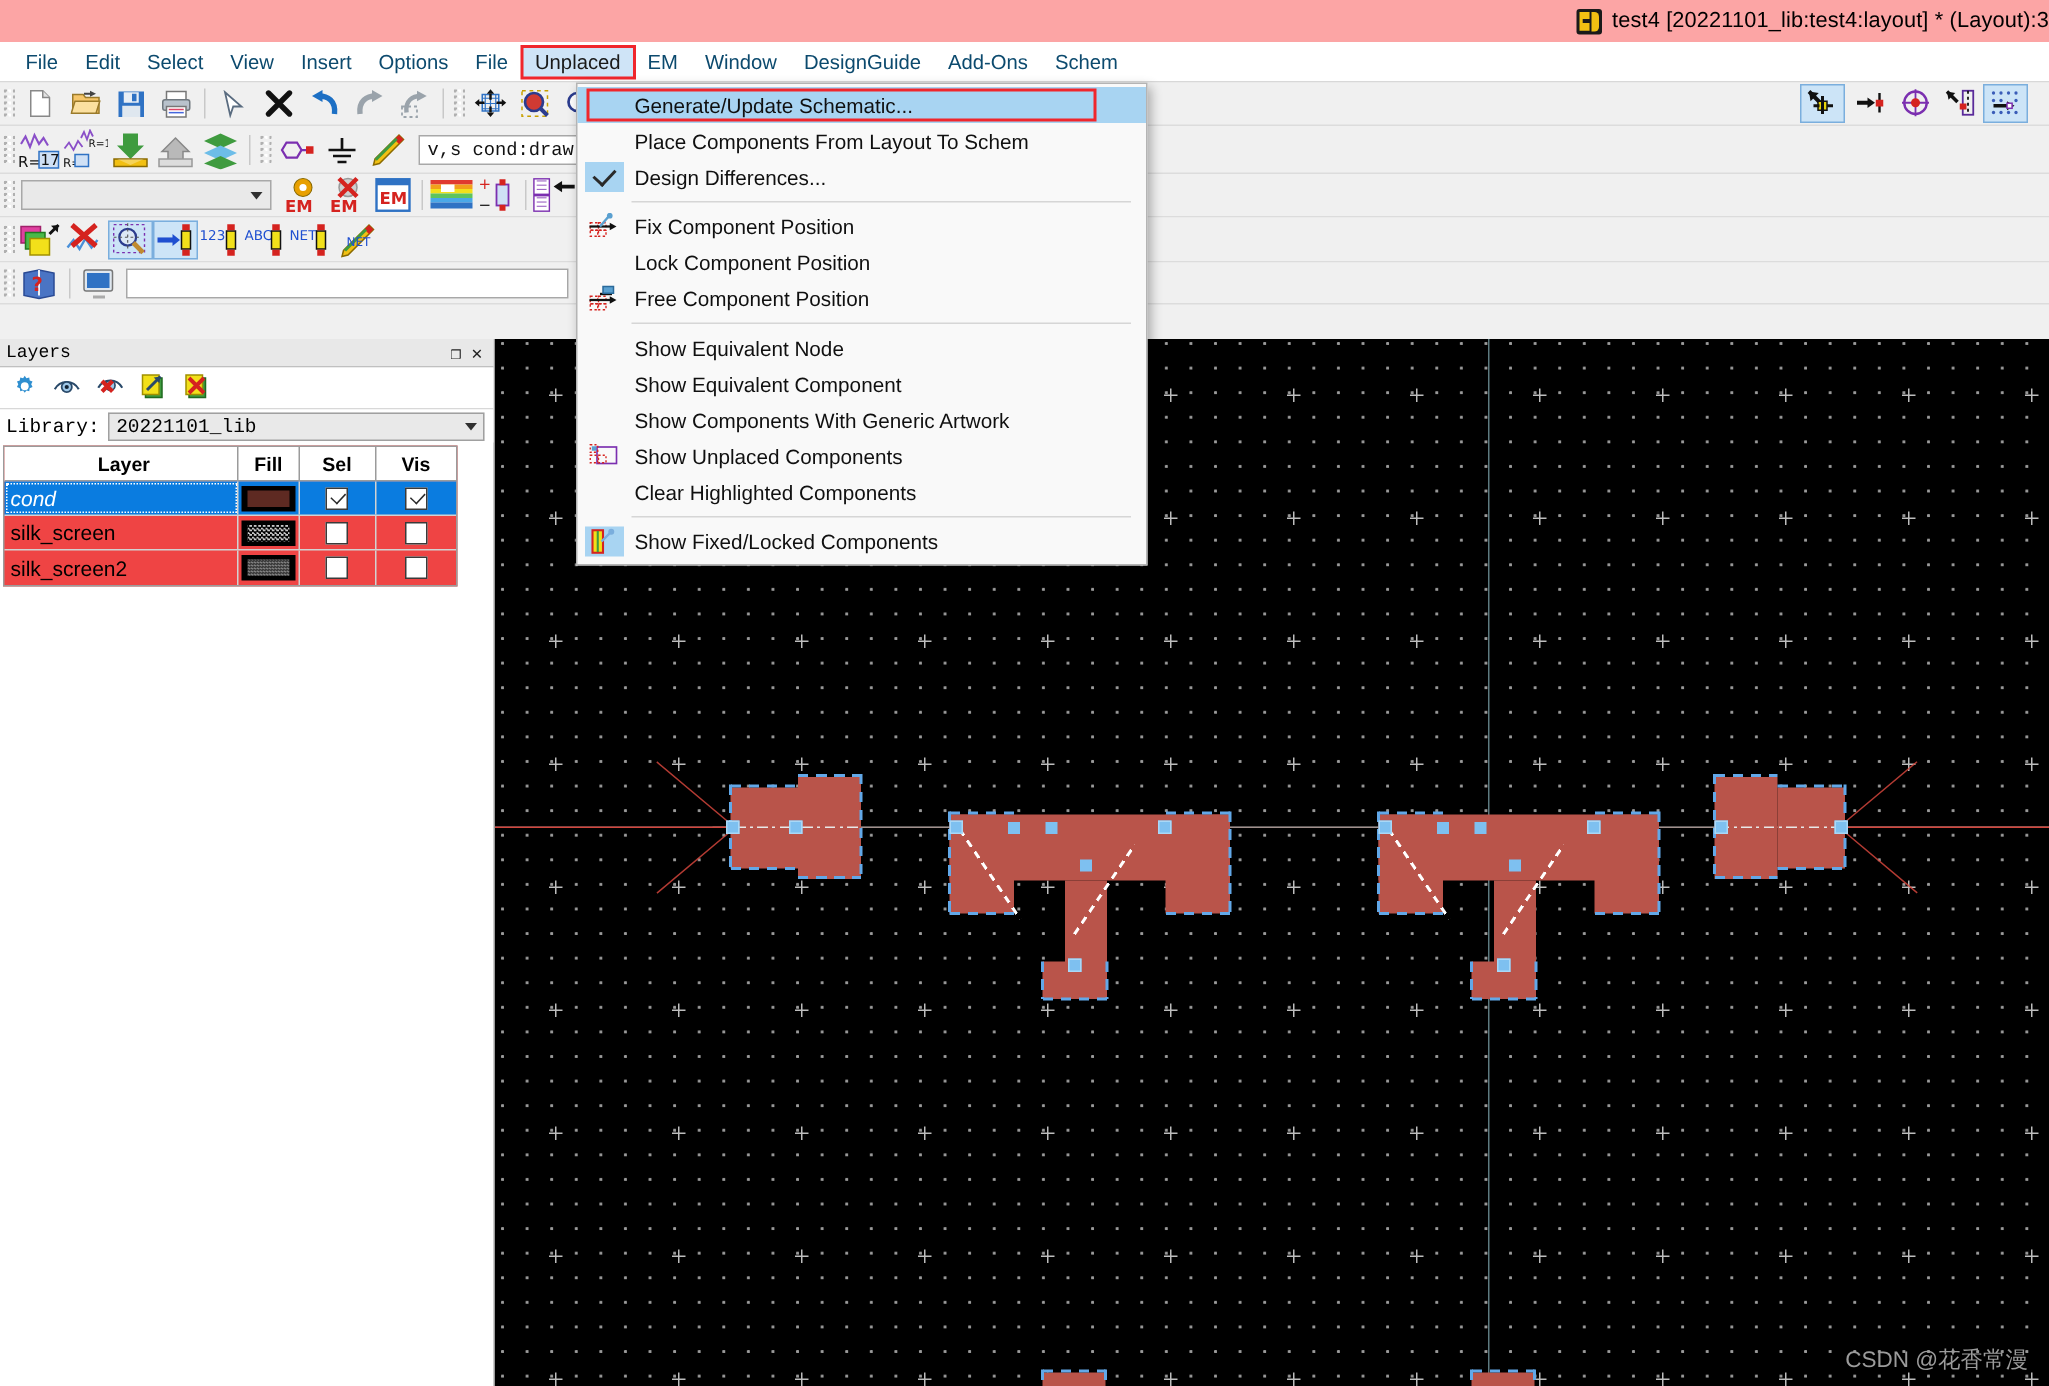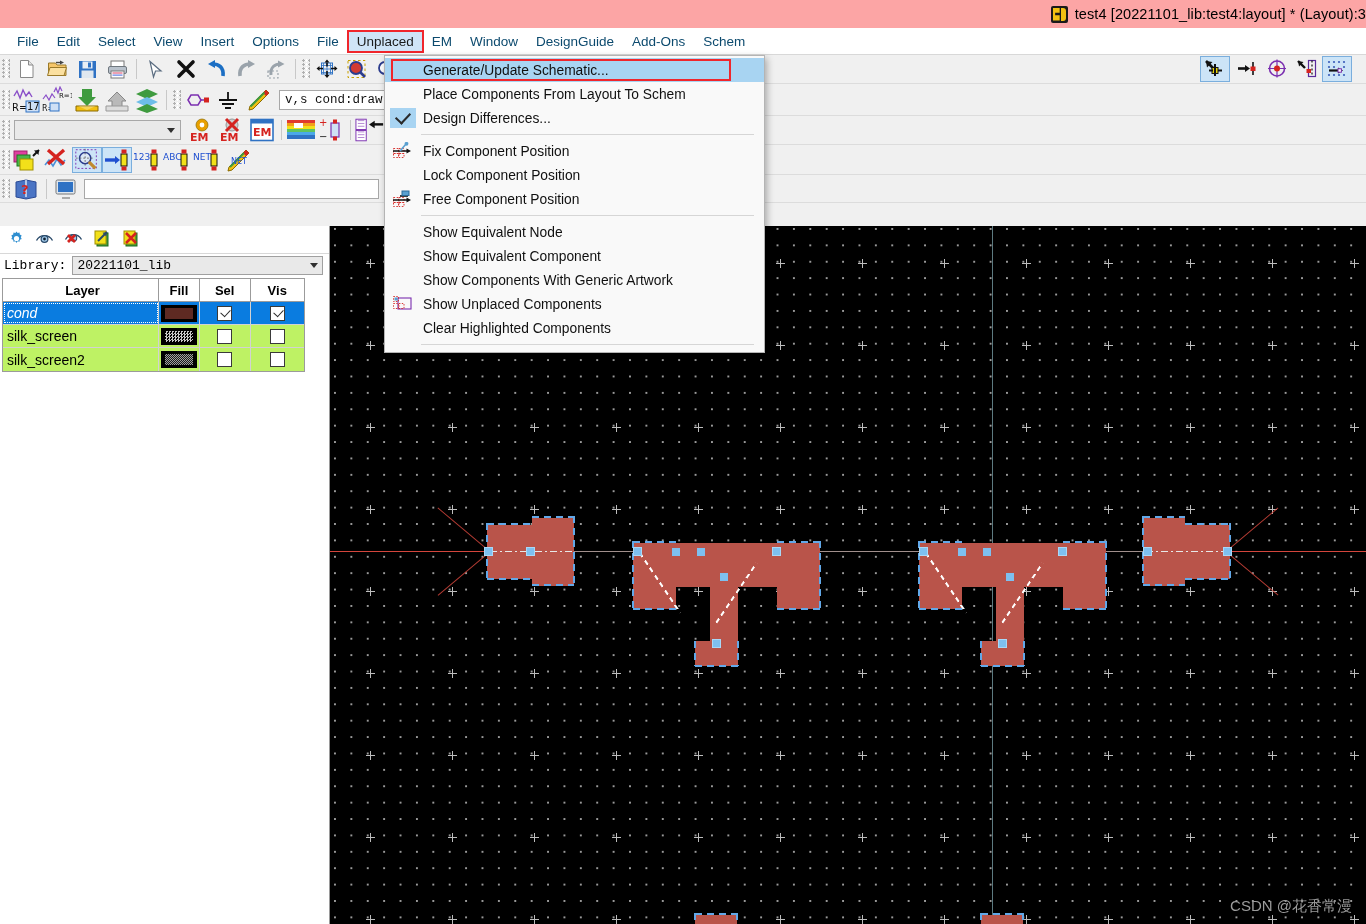--- a/index.html
+++ b/index.html
@@ -140,21 +140,21 @@
     height:22px; display:flex; align-items:center; padding-left:4px;
     background:#fff; gap:6px;
   }
   #lp-lib .lbl { font-family:"Liberation Mono", monospace; font-size:13px; color:#000; }
   #lp-lib .sel {
     flex:1; height:19px; margin-right:6px; background:#e9e9e9;
     border:1px solid #a0a0a0; display:flex; align-items:center;
     padding:0 4px; font-family:"Liberation Mono", monospace; font-size:13px;
   }
   #lp-lib .sel .v { flex:1; }
-  #lp-table { margin:2px 24px 0 2px; border:1px solid #9b9b9b; background:#bef264; }
+  #lp-table { margin:2px 24px 0 2px; border:1px solid #9b9b9b; background:#ef4444; }
   .lyr-head { display:flex; height:23px; background:#fff;
               border-bottom:1px solid #9b9b9b; }
   .lyr-head div {
     display:flex; align-items:center; justify-content:center;
     font-weight:bold; font-size:13px; color:#000;
     border-right:1px solid #9b9b9b;
   }
   .lyr-row { display:flex; height:23px; border-bottom:1px solid #d2d2d2; }
   .lyr-row > div { border-right:1px solid #d2d2d2; display:flex; align-items:center; }
   .lyr-row.selected { background:#0a7ce0; color:#fff; }
@@ -827,20 +827,26 @@
   <div class="reddiag" style="left:896px; top:325px; width:68px; transform:rotate(-40deg); opacity:.85;"></div>
   <div class="reddiag" style="left:896px; top:325px; width:68px; transform:rotate(40deg); opacity:.85;"></div>
   <div class="dashdot" style="left:816px; top:325px; width:82px;"></div>
   <div class="port-handle" style="left:813px; top:321px;"></div>
   <div class="port-handle" style="left:893px; top:321px;"></div>
 
   <div id="watermark">CSDN @花香常漫</div>
 </div>
 
 <div id="layers-panel">
+  <div id="lp-title">
+    <span>Layers</span>
+    <span class="sp"></span>
+    <span class="lp-winbtn">❐</span>
+    <span class="lp-winbtn">✕</span>
+  </div>
 
   <div id="lp-tools">
     <span>
       <svg width="17" height="17" viewBox="0 0 17 17">
         <path d="M8.5 1.5l1.1 1.6 1.9-.5.3 2 1.9.8-.9 1.8.9 1.8-1.9.8-.3 2-1.9-.5-1.1 1.6-1.1-1.6-1.9.5-.3-2-1.9-.8.9-1.8-.9-1.8 1.9-.8.3-2 1.9.5z" fill="#2f8fd0"></path>
         <circle cx="8.5" cy="8.5" r="2.6" fill="#fff"></circle>
       </svg>
     </span>
     <span>
       <svg width="19" height="15" viewBox="0 0 19 15">
@@ -1034,15 +1040,26 @@
   </div>
 
   <div class="dd-item">
     <span class="dd-ico"></span>
     <span>Clear Highlighted Components</span>
   </div>
 
   <div class="dd-sep"></div>
 
 
+  <div class="dd-item">
+    <span class="dd-ico chkbg">
+      <svg width="22" height="18" viewBox="0 0 22 18">
+        <rect x="3" y="1.5" width="7" height="15" fill="#f2e01a" stroke="#d5231f" stroke-width="1.4"></rect>
+        <path d="M6.5 2v14" stroke="#3f9b3f" stroke-width="1.4"></path>
+        <path d="M9 9l6-6" stroke="#7aaedd" stroke-width="1.6"></path>
+        <circle cx="15.5" cy="2.5" r="2" fill="#7aaedd"></circle>
+      </svg>
+    </span>
+    <span>Show Fixed/Locked Components</span>
+  </div>
 
   <div id="dd-redbox"></div>
 </div>
 
 </body></html>

